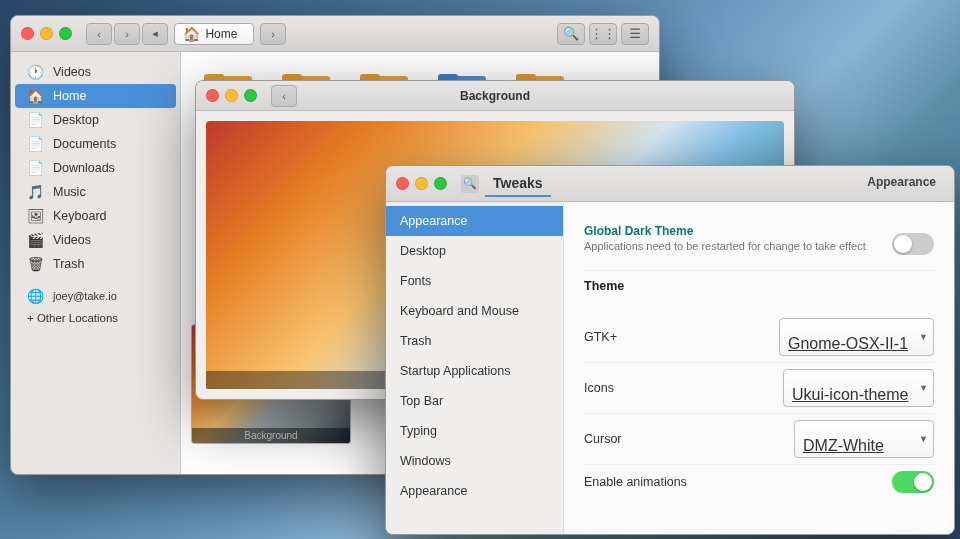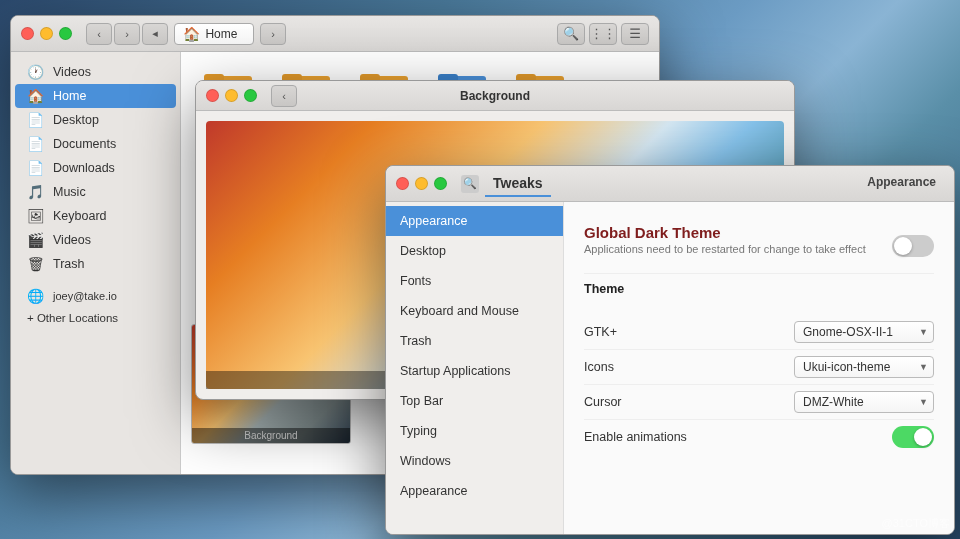--- a/index.html
+++ b/index.html
@@ -304,23 +304,23 @@
     }
 
     .tweaks-content {
       flex: 1;
       padding: 16px 20px;
       background: #fafafa;
       overflow-y: auto;
     }
 
     .tweaks-section-title {
-      font-size: 15px;
+      font-size: 12px;
       font-weight: 600;
-      color: #7f1d1d;
+      color: #0f766e;
       margin-bottom: 2px;
     }
 
     .tweaks-section-sub {
       font-size: 11px;
       color: #777;
       margin-bottom: 12px;
     }
 
     .tweaks-row {
@@ -376,27 +376,28 @@
     }
 
     .toggle-off .toggle-knob { left: 2px; }
     .toggle-on .toggle-knob { left: 22px; }
 
     
     .dropdown-select {
       background: linear-gradient(to bottom, #fff, #f5f5f5);
       border: 1px solid #bbb;
       border-radius: 4px;
-      padding: 3px 24px 3px 8px;
-      font-size: 12px;
+      padding: 16px 24px 3px 8px;
+      font-size: 16px;
       color: #333;
       appearance: none;
       min-width: 140px;
       cursor: pointer;
       position: relative;
+      text-decoration: underline;
     }
 
     .dropdown-wrapper {
       position: relative;
       display: inline-block;
     }
 
     .dropdown-wrapper::after {
       content: '▼';
       position: absolute;

